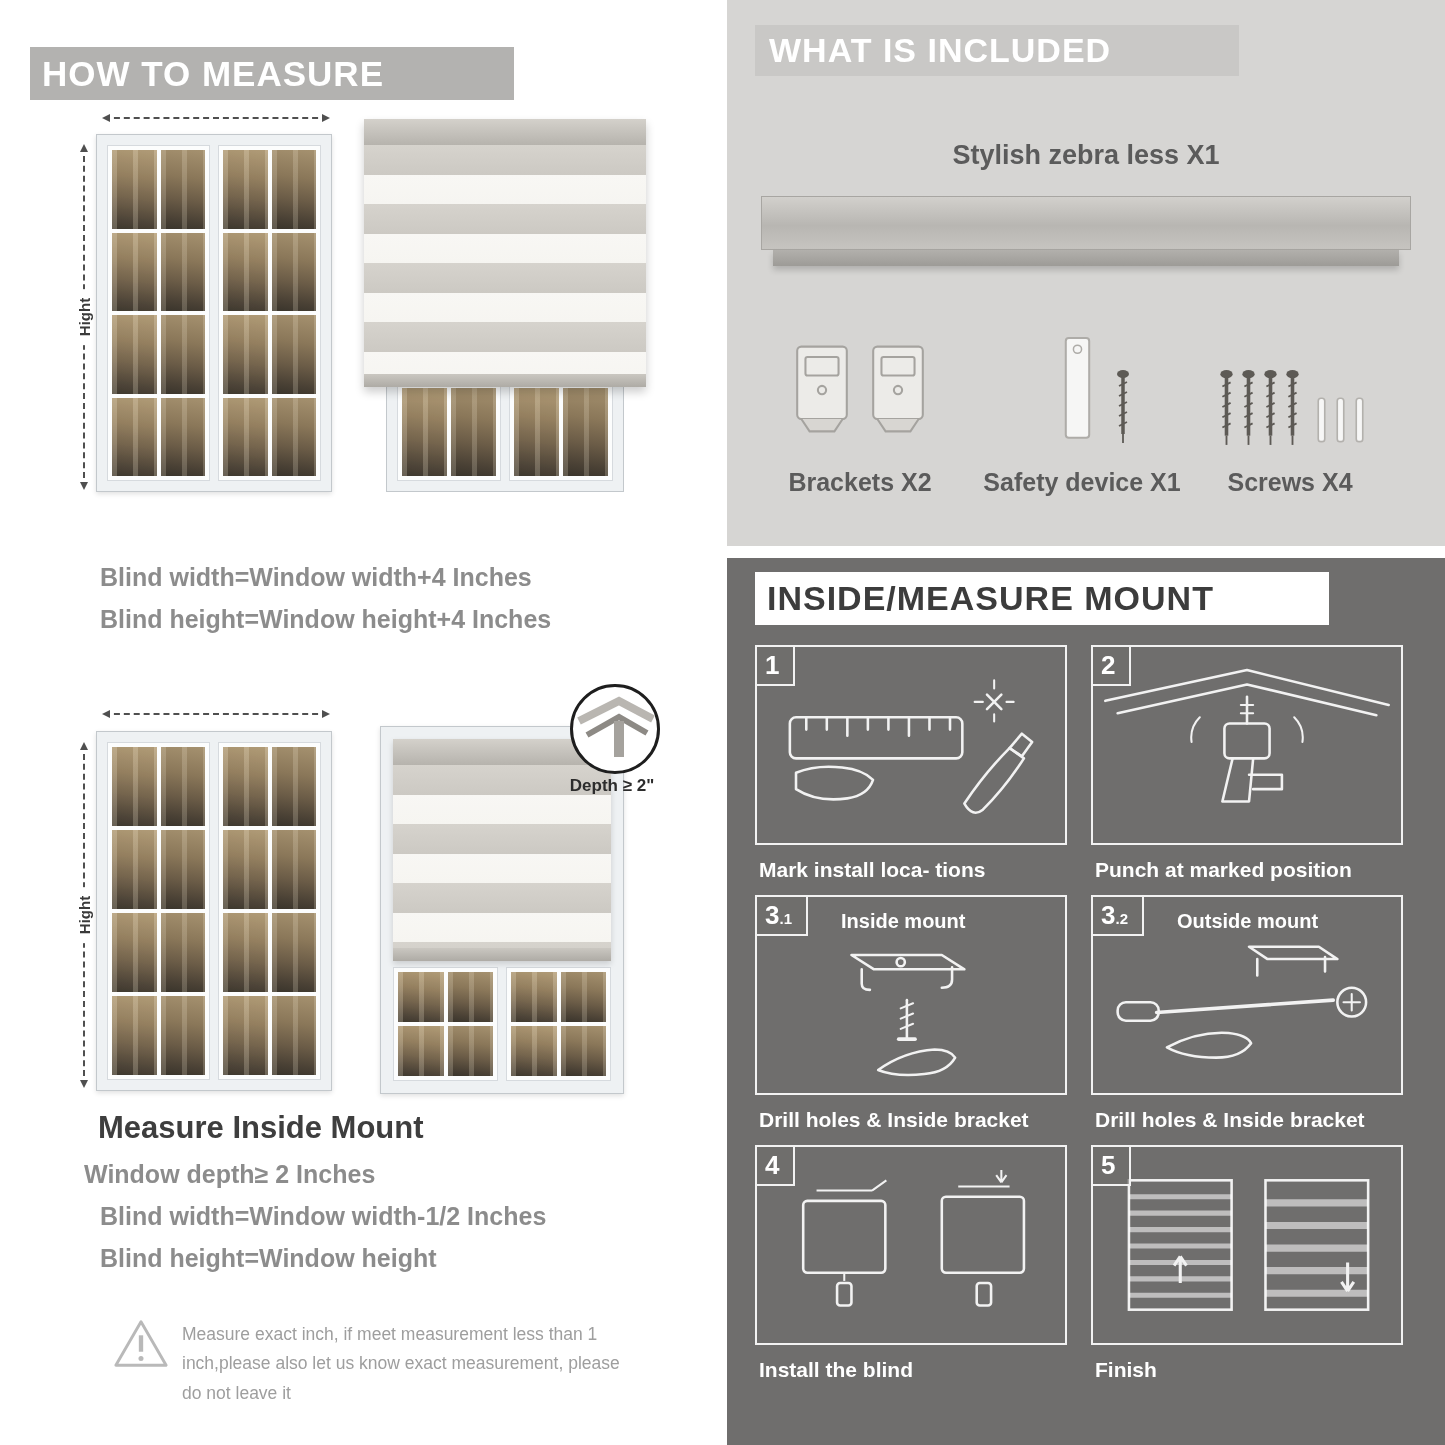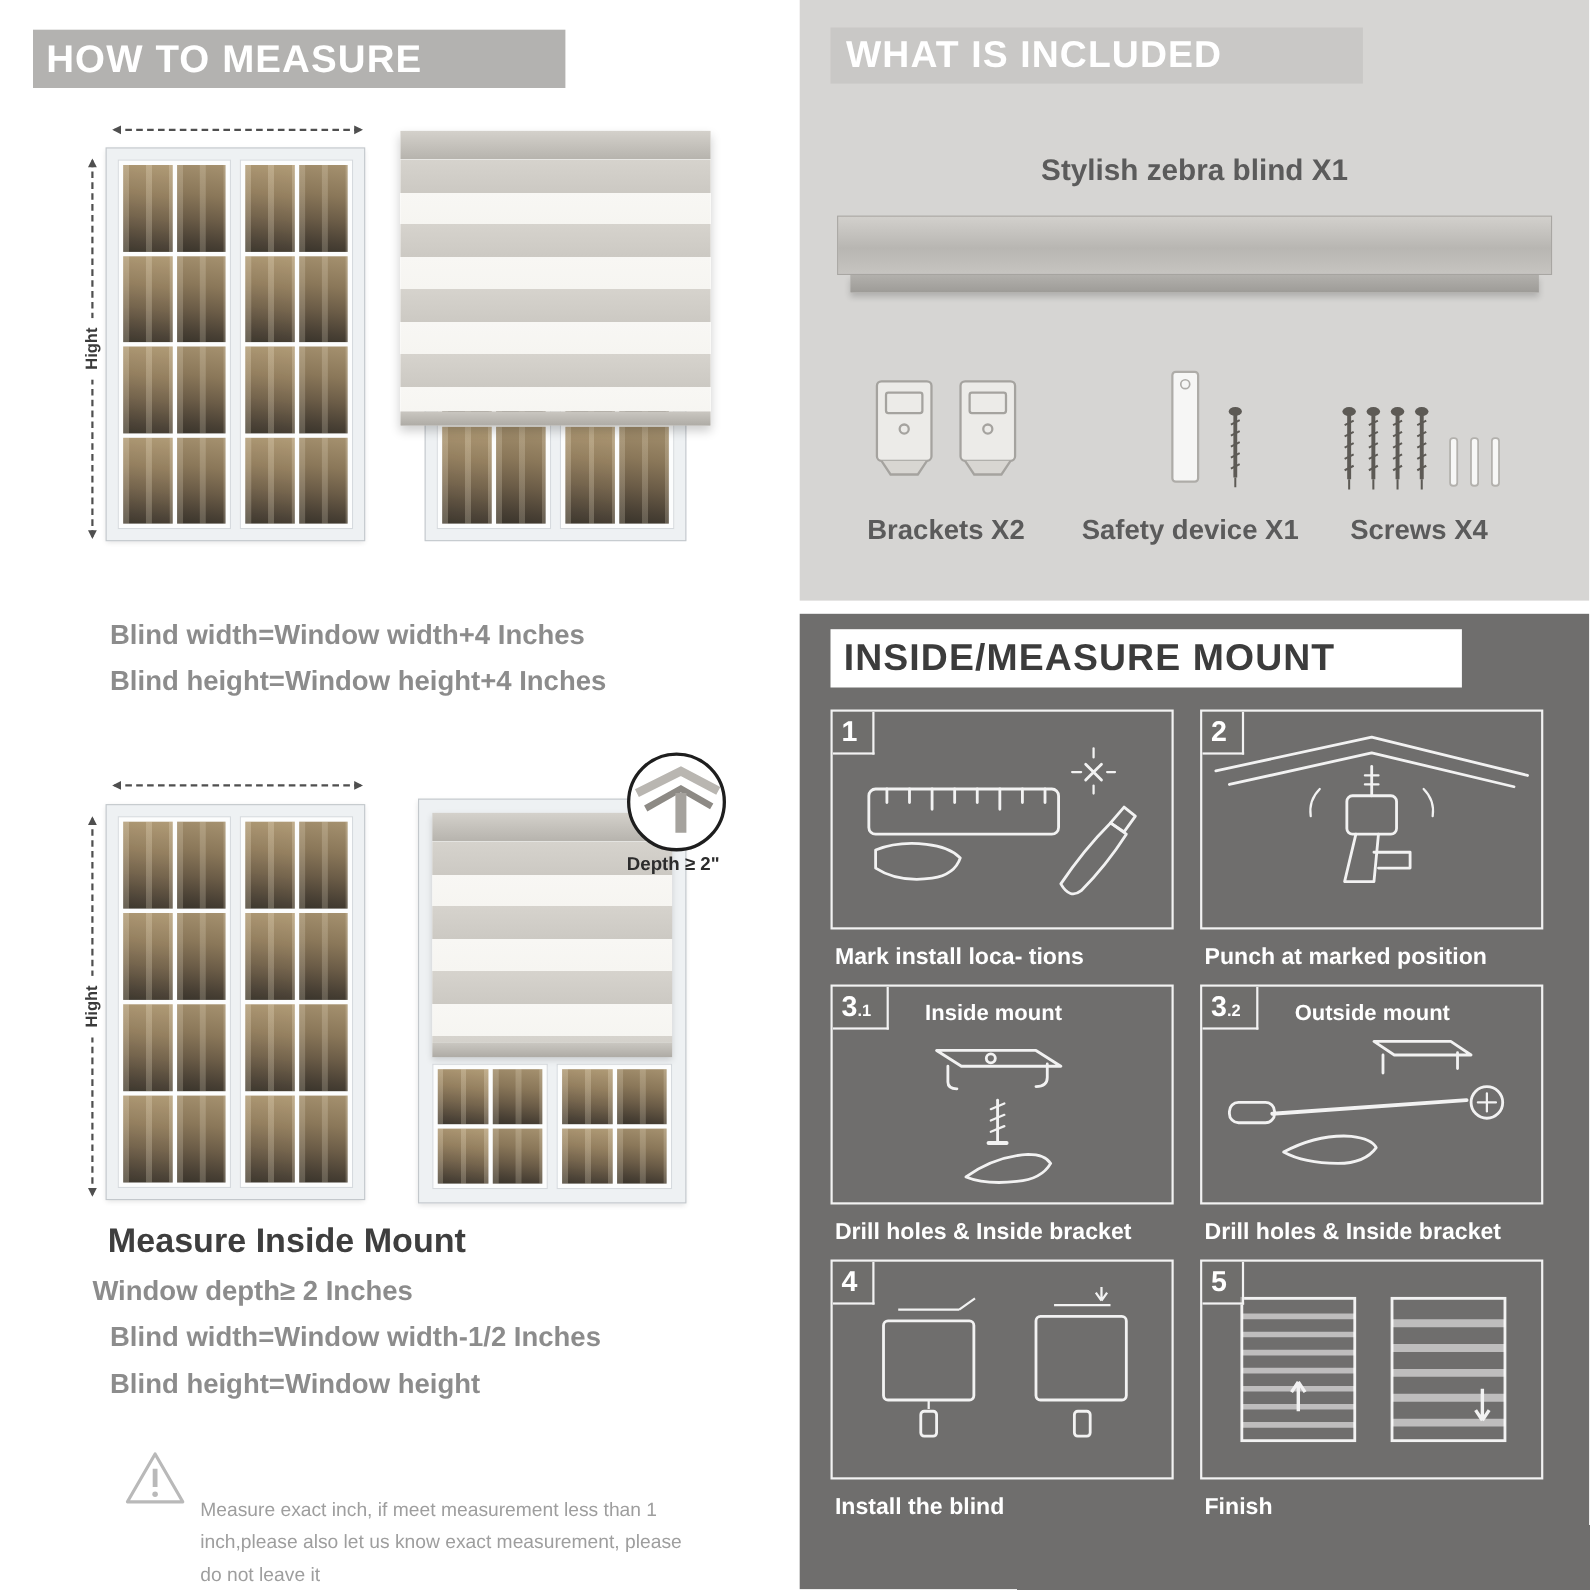--- a/index.html
+++ b/index.html
@@ -1,21 +1,21 @@
 <!DOCTYPE html>
 <html><head>
 <meta charset="utf-8">
 <style>
   html,body{margin:0;padding:0;background:#fff;}
   .page{position:relative;width:1445px;height:1445px;background:#fff;overflow:hidden;
         font-family:"Liberation Sans",sans-serif;}
 
   
   .abs{position:absolute;}
-  .banner{display:flex;align-items:center;font-weight:bold;letter-spacing:1px;}
+  .banner{display:flex;align-items:center;font-weight:bold;letter-spacing:1px;margin-top:20px;}
 
   
   .banner-light{left:30px;top:27px;width:472px;height:53px;background:#b3b2b0;color:#fff;
                 font-size:35px;padding-left:12px;}
   .section-title{position:absolute;font-size:31px;font-weight:bold;color:#3e3e3e;white-space:nowrap;}
   .formula{position:absolute;font-size:25px;font-weight:bold;color:#8c8c8c;white-space:nowrap;}
 
   
   .h-arrow{position:absolute;border-top:2px dashed #4f4f4f;height:0;}
   .h-arrow::before{content:"";position:absolute;left:-2px;top:-5px;border:4px solid transparent;
@@ -56,21 +56,21 @@
               display:flex;flex-direction:column;gap:6px;box-shadow:0 2px 5px rgba(0,0,0,0.12);}
   .zblind-in{position:relative;height:222px;box-shadow:0 3px 6px rgba(0,0,0,0.15);}
   .lower-panes{flex:1;display:flex;gap:8px;}
 
   
   .depth-circle{position:absolute;width:84px;height:84px;border-radius:50%;border:3px solid #1e1e1e;
                 background:#fff;overflow:hidden;}
   .depth-label{position:absolute;font-size:17px;font-weight:bold;color:#2c2c2c;text-align:center;}
 
   
-  .warn-text{position:absolute;font-size:17.5px;color:#9e9e9e;line-height:1.68;font-weight:500;margin-top:38px;}
+  .warn-text{position:absolute;font-size:17.5px;color:#9e9e9e;line-height:1.68;font-weight:500;}
 
   
   .included{left:727px;top:0;width:718px;height:546px;background:#d6d5d3;}
   .banner-included{position:absolute;left:28px;top:25px;width:470px;height:51px;background:#c9c8c6;
                    color:#fff;font-size:34px;padding-left:14px;display:flex;align-items:center;
                    font-weight:bold;letter-spacing:1px;}
   .blind-name{position:absolute;left:0;top:140px;width:100%;text-align:center;font-size:27px;
               font-weight:bold;color:#5b5b5b;}
   .headrail{position:absolute;left:34px;right:34px;top:196px;}
   .rail-top{height:52px;background:linear-gradient(180deg,#d2d0cc,#b8b6b2 55%,#c6c4c0);
@@ -235,21 +235,21 @@
       <path d="M30 19 v17" stroke="#b9b9b9" stroke-width="4.5" fill="none"></path>
       <circle cx="30" cy="43" r="2.6" fill="#b9b9b9"></circle>
     </svg>
   </div>
   <div class="warn-text" style="left:182px;top:1320px;width:448px;">Measure exact inch, if meet measurement less than 1 inch,please also let us know exact measurement, please do not leave it</div>
 
   <div class="abs included">
     <div class="banner-included">
       <span>WHAT IS INCLUDED</span>
     </div>
-    <div class="blind-name">Stylish zebra blind X1</div>
+    <div class="blind-name">Stylish zebra less X1</div>
 
     <div class="headrail">
       <div class="rail-top"></div>
       <div class="rail-lip"></div>
     </div>
 
     <div class="abs" style="left:64px;top:342px;display:flex;gap:14px;">
       <svg width="62" height="94" viewBox="0 0 60 90">
         <rect x="6" y="4" width="48" height="70" rx="4" fill="#ecebe8" stroke="#a5a39f" stroke-width="2"></rect>
         <rect x="14" y="14" width="32" height="18" rx="2" fill="none" stroke="#a5a39f" stroke-width="2"></rect>

